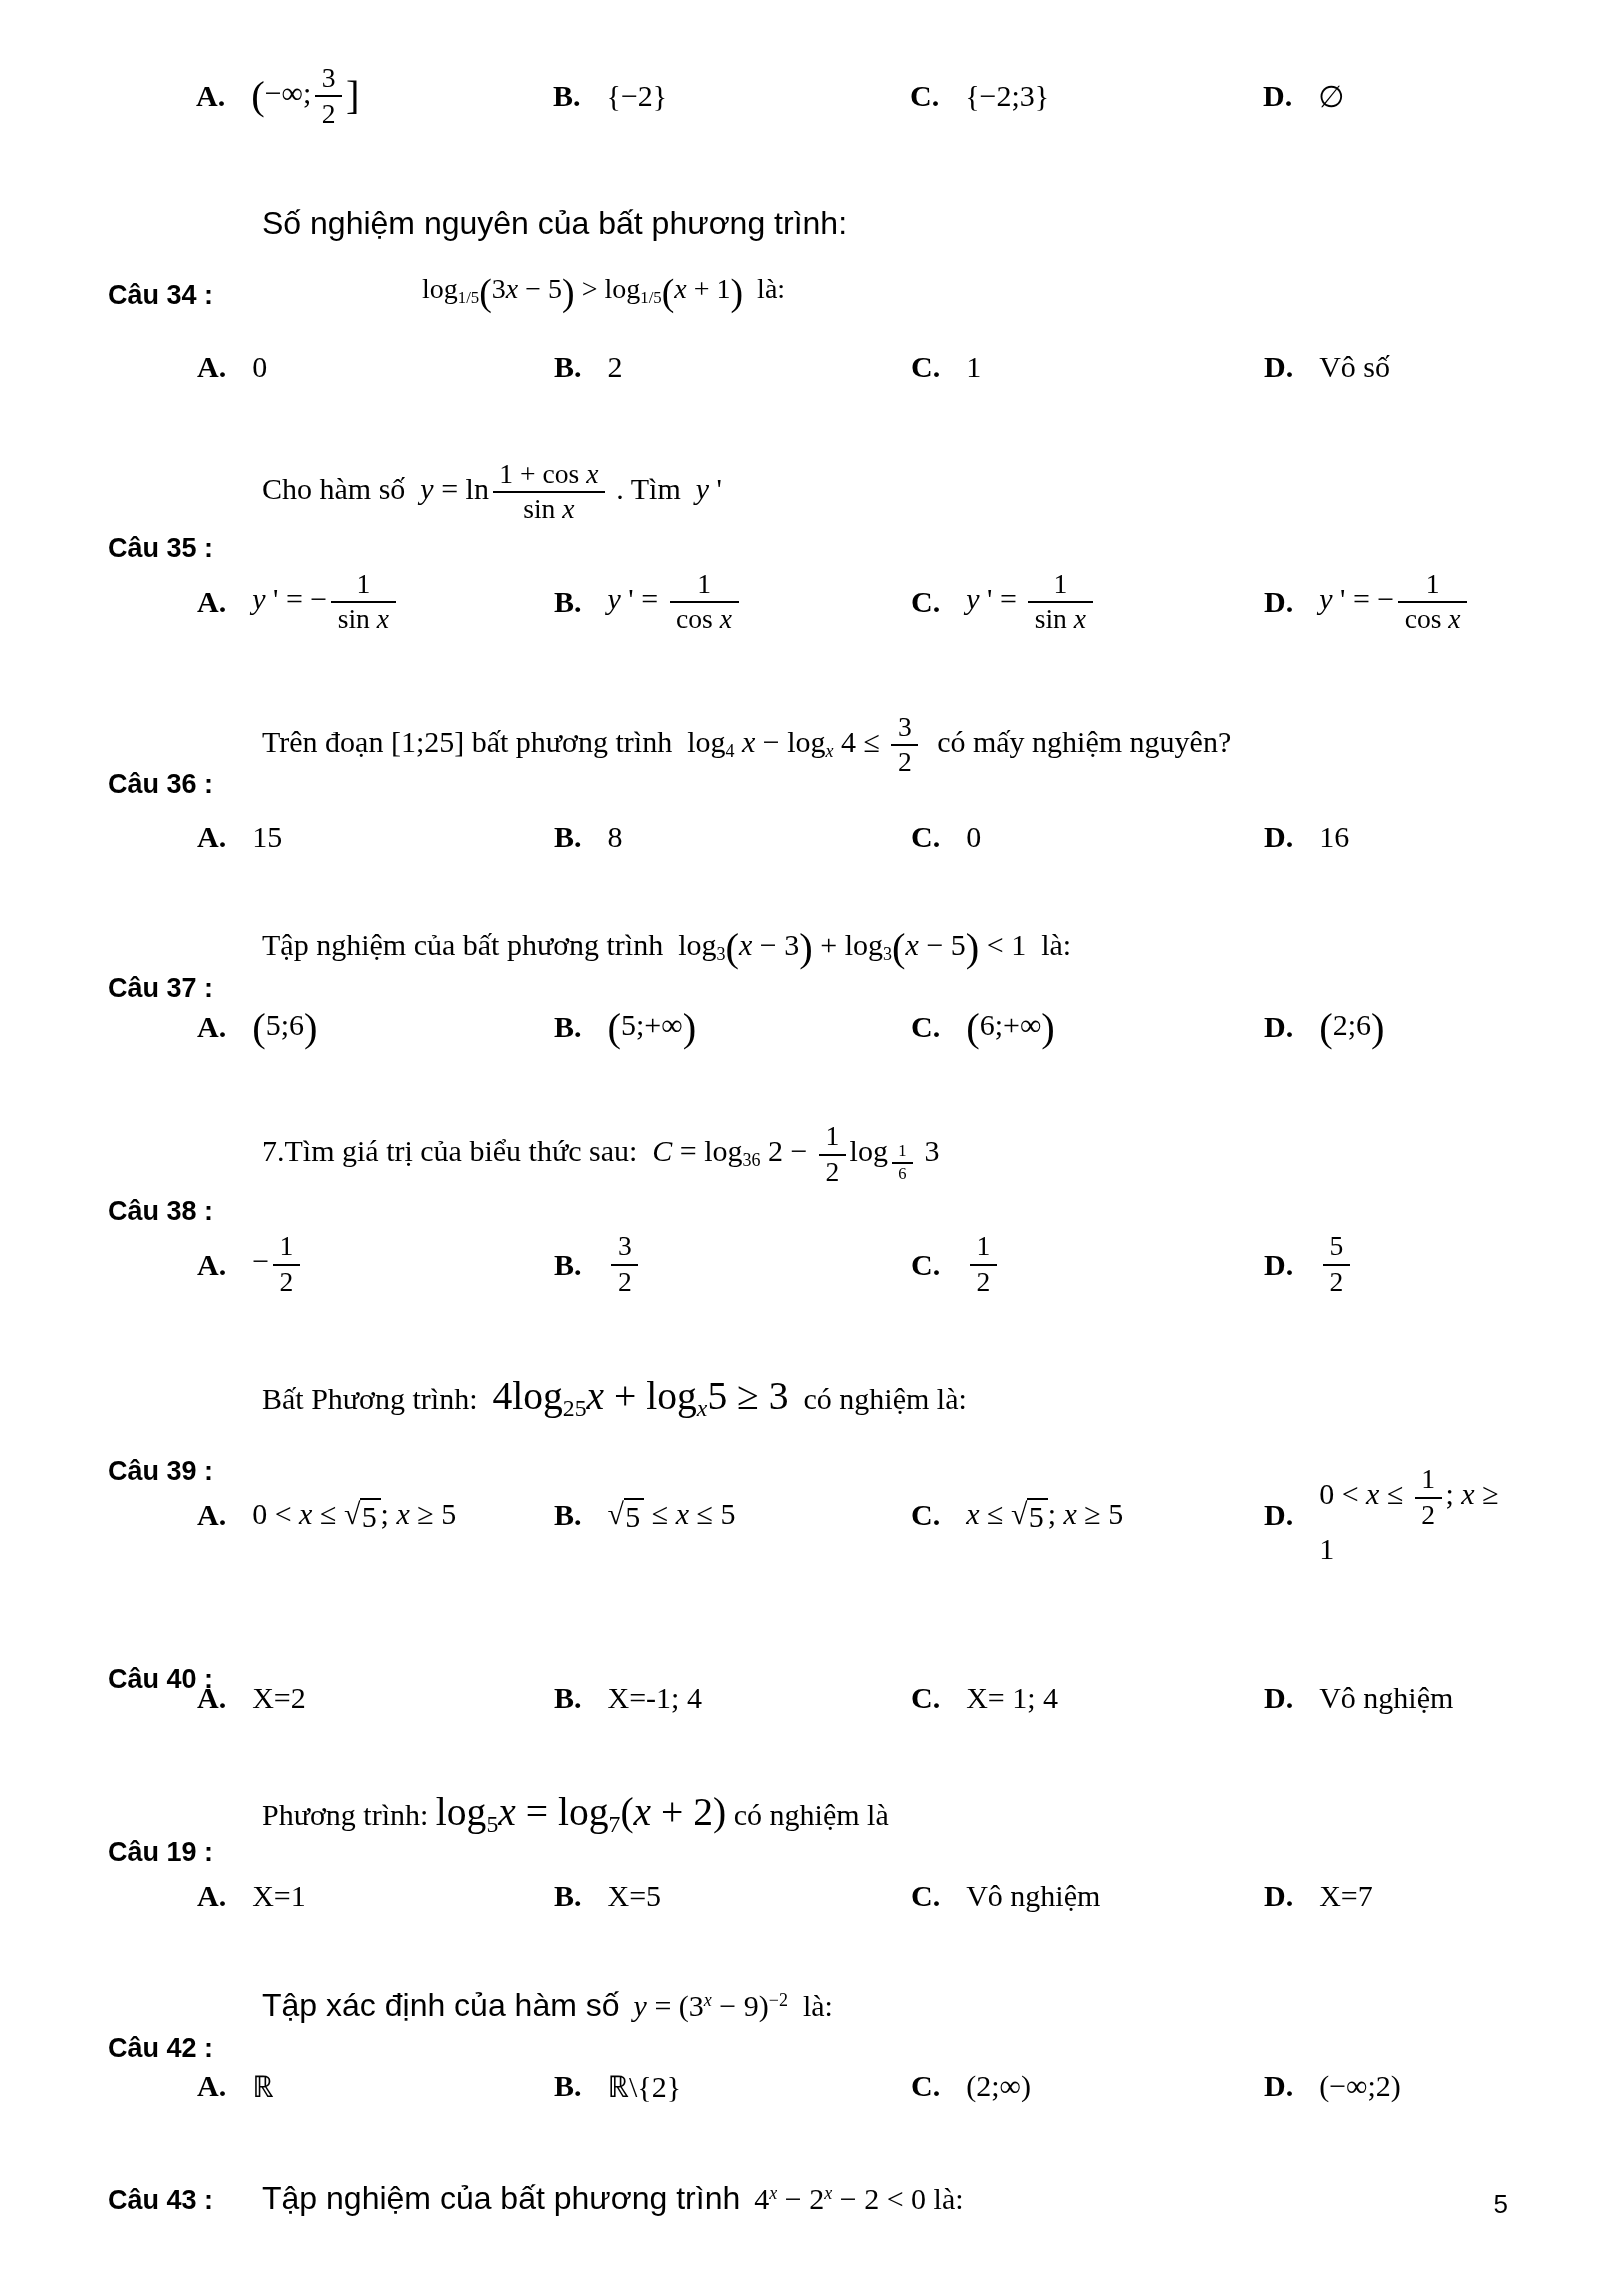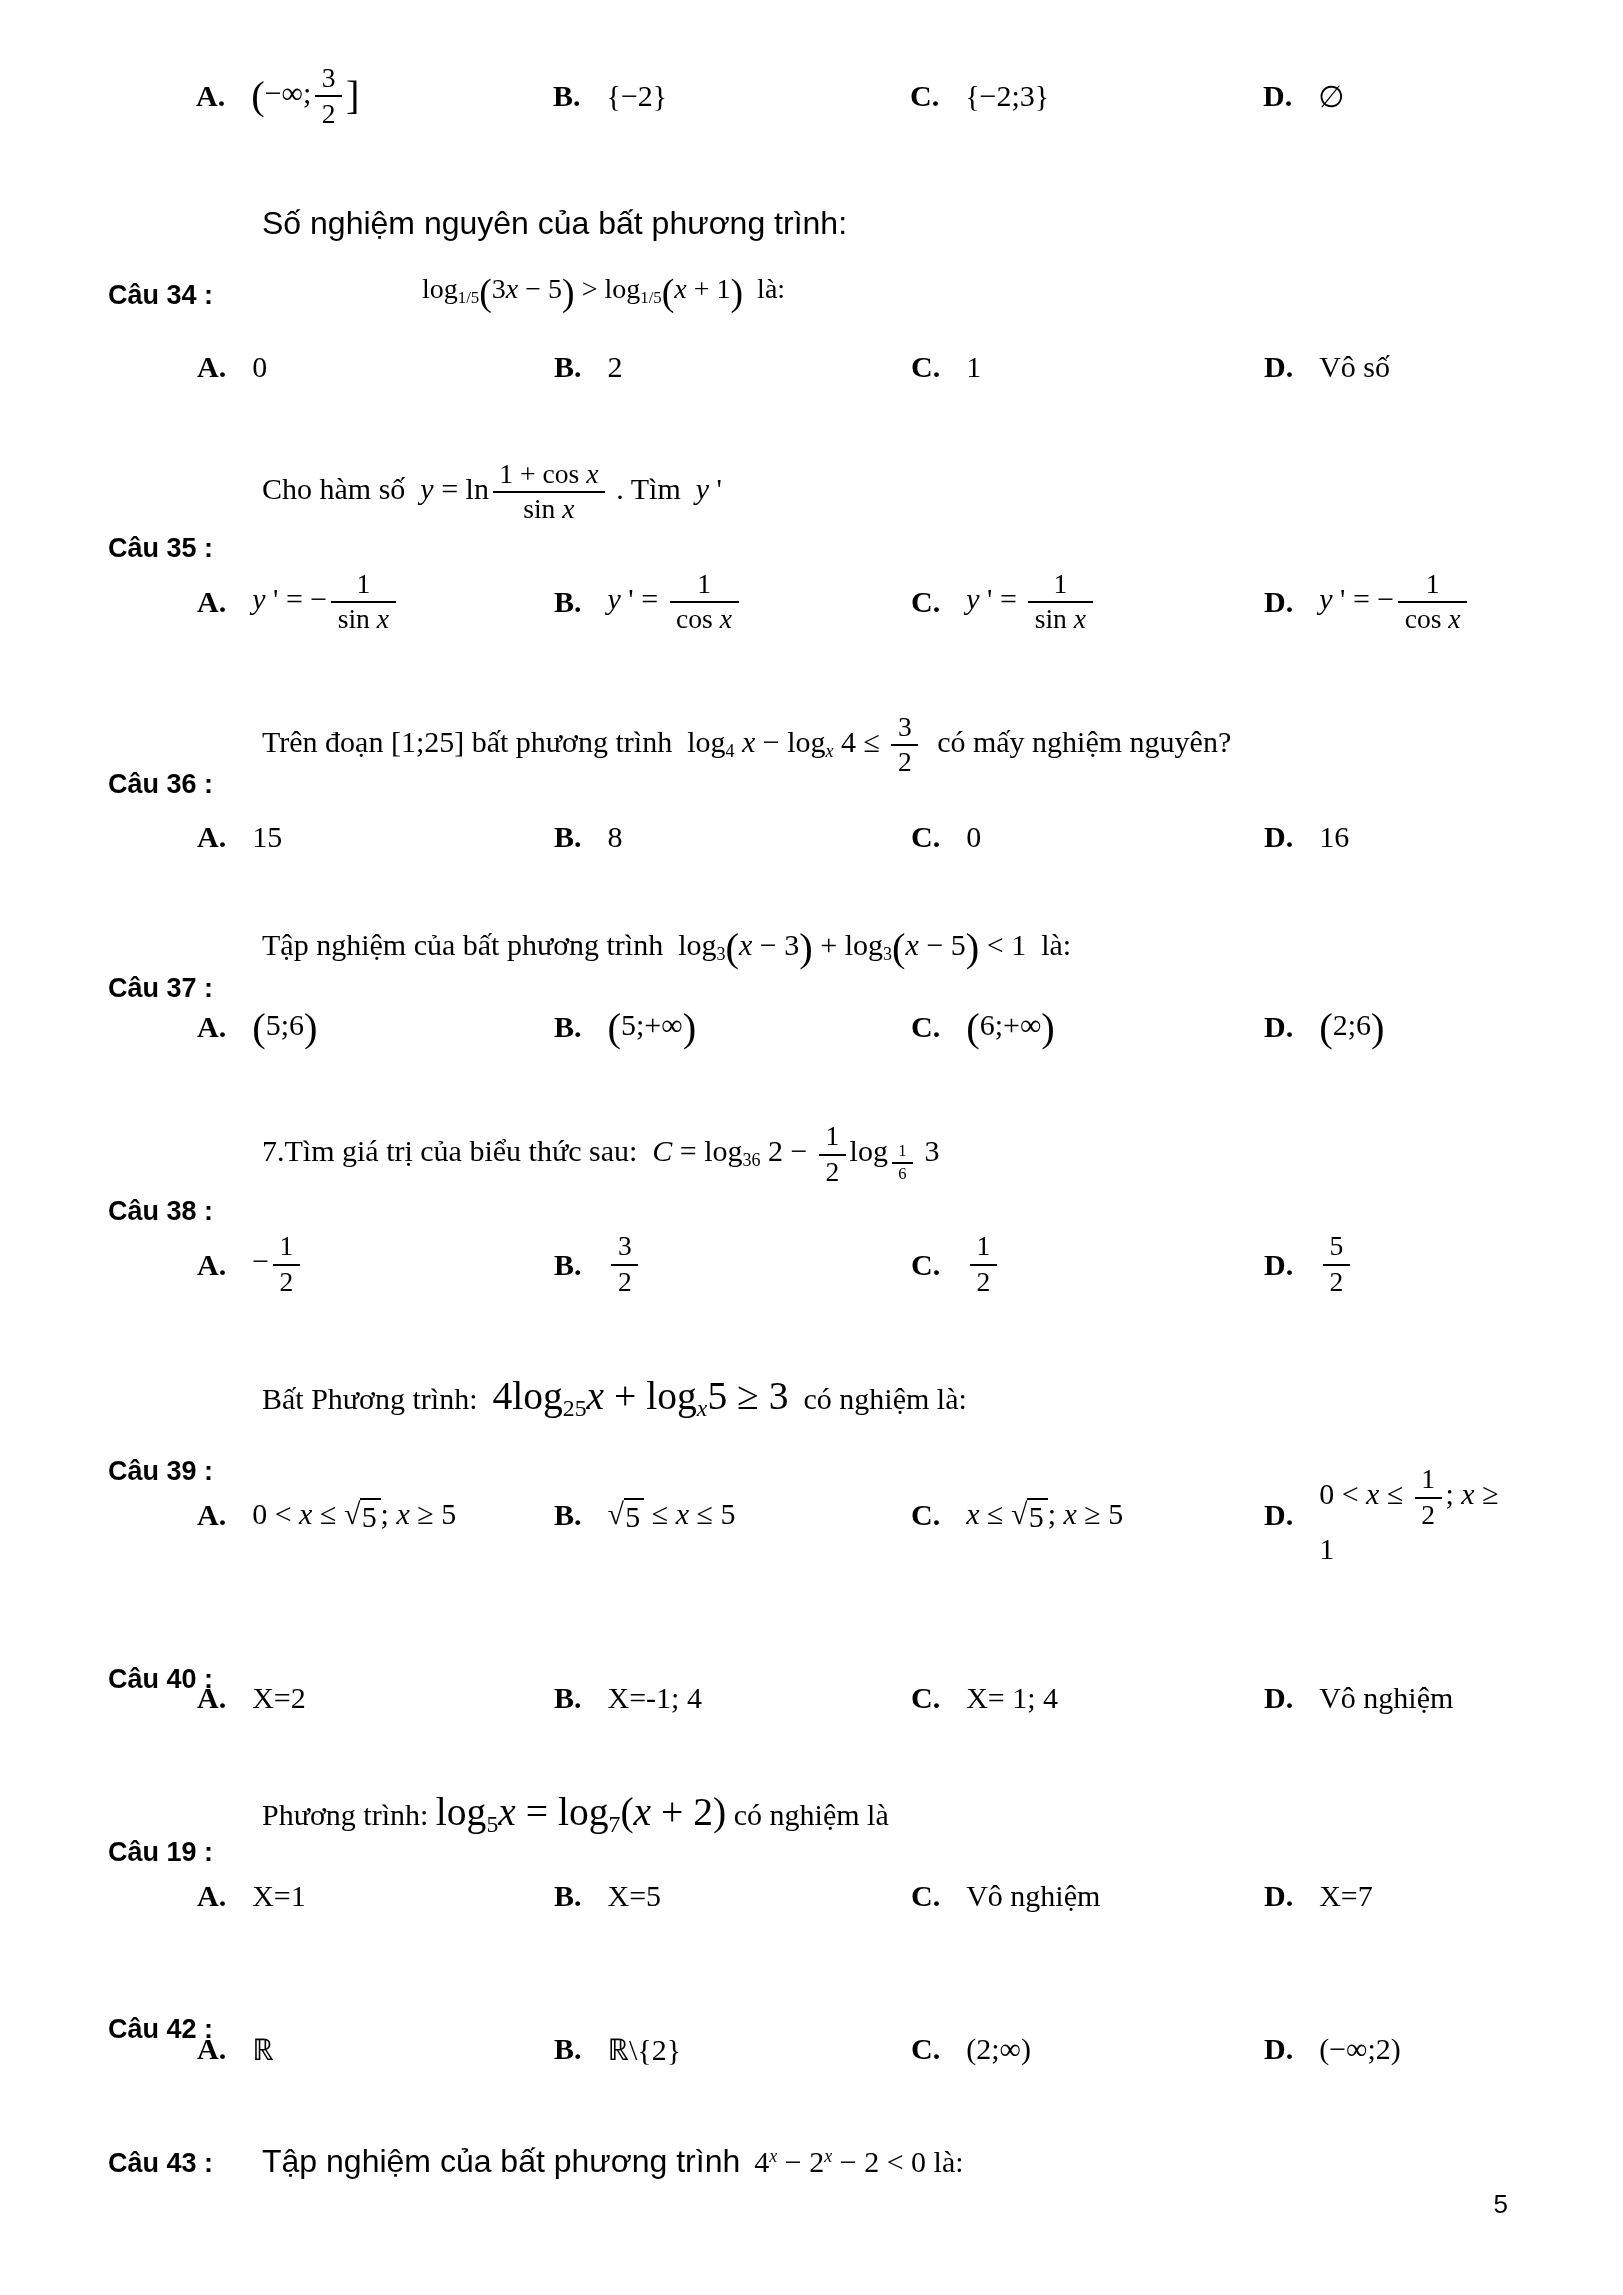--- a/index.html
+++ b/index.html
@@ -267,20 +267,21 @@
             <div class="answer">
               <span class="letter">D.</span>
               <span class="aval math">X=7</span>
             </div>
           </div>
         </div>
       </div>
       <div class="question">
         <div class="qlabel">Câu 42 :</div>
         <div class="qbody">
+          <div class="stem-line"><span class="stem-plain">Tập xác định của hàm số </span><span class="stem-math math"><em class="v">y</em> = (3<sup><em class="v">x</em></sup> − 9)<sup>−2</sup>  là:</span></div>
           <div class="answers-row">
             <div class="answer">
               <span class="letter">A.</span>
               <span class="aval math">ℝ</span>
             </div>
             <div class="answer">
               <span class="letter">B.</span>
               <span class="aval math">ℝ\{2}</span>
             </div>
             <div class="answer">

